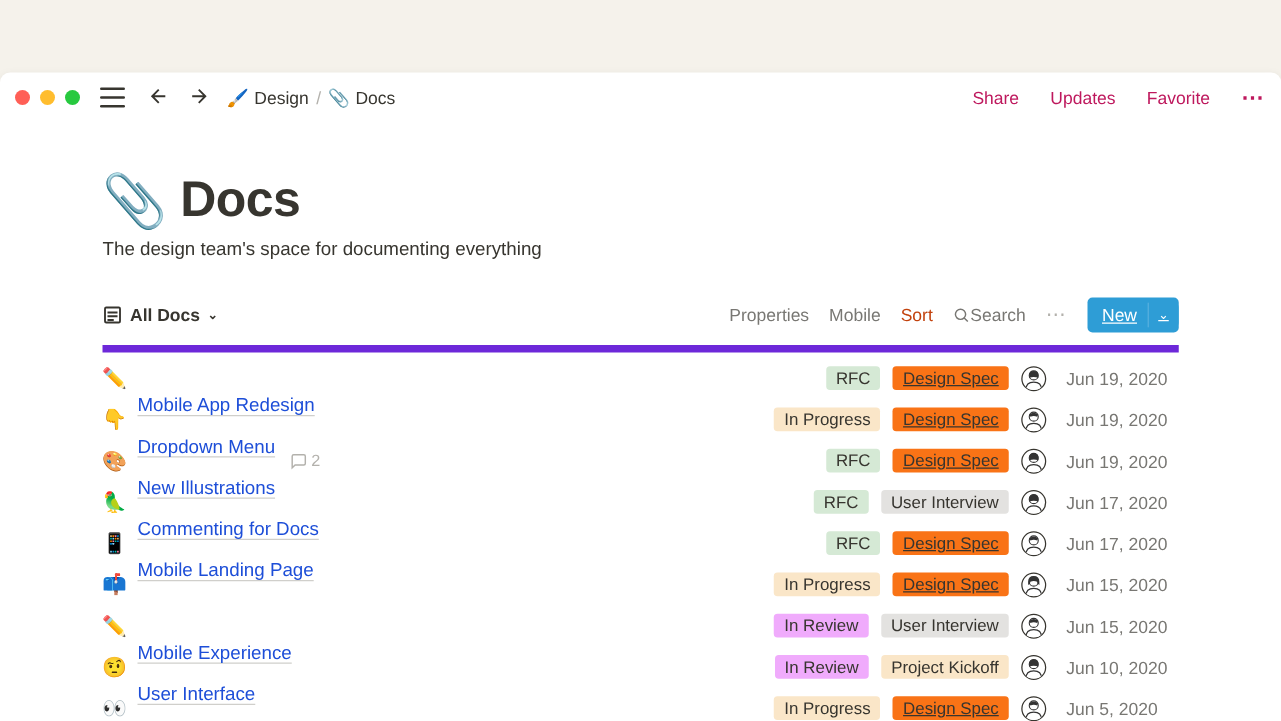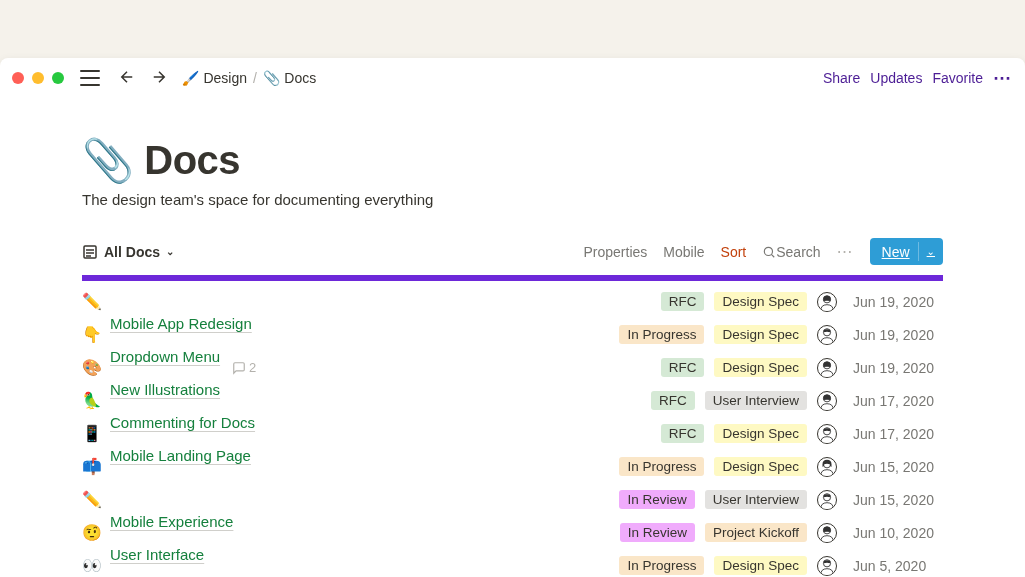--- a/index.html
+++ b/index.html
@@ -86,23 +86,23 @@
       align-items: center;
       gap: 4px;
       cursor: pointer;
     }
     .breadcrumb-icon {
       font-size: 14px;
     }
     .topbar-right {
       display: flex;
       align-items: center;
-      gap: 10px;
-      font-size: 14px;
-      color: #4c1d95;
+      gap: 25px;
+      font-size: 14px;
+      color: #be185d;
     }
     .topbar-right-item {
       cursor: pointer;
     }
     .more-dots {
       font-size: 18px;
       letter-spacing: 2px;
       cursor: pointer;
       font-weight: bold;
     }
@@ -216,21 +216,21 @@
       gap: 8px;
       flex: 1;
     }
     .doc-icon {
       font-size: 16px;
       width: 20px;
       text-align: center;
     }
     .doc-title {
       font-size: 15px;
-      color: #15803d;
+      color: #1d4ed8;
       text-decoration: underline;
       text-decoration-color: #d0cfcb;
       text-underline-offset: 3px;
       margin-top: 44px;
     }
     .comment-indicator {
       display: flex;
       align-items: center;
       gap: 3px;
       color: #b3b1ac;
@@ -245,21 +245,21 @@
     .tag {
       padding: 2px 8px;
       border-radius: 3px;
       font-size: 13.5px;
       color: #37352f;
       white-space: nowrap;
     }
     .tag-rfc { background: #d5e9d5; }
     .tag-in-progress { background: #fae6c8; }
     .tag-in-review { background: #f0abfc; }
-    .tag-design-spec { background: #fef9c3; }
+    .tag-design-spec { background: #f97316; text-decoration: underline; }
     .tag-user-interview { background: #e3e2e0; }
     .tag-project-kickoff { background: #fae6c8; }
     .avatar {
       width: 20px;
       height: 20px;
       border-radius: 50%;
       background: #fff;
       border: 1.5px solid #37352f;
       display: flex;
       align-items: center;

